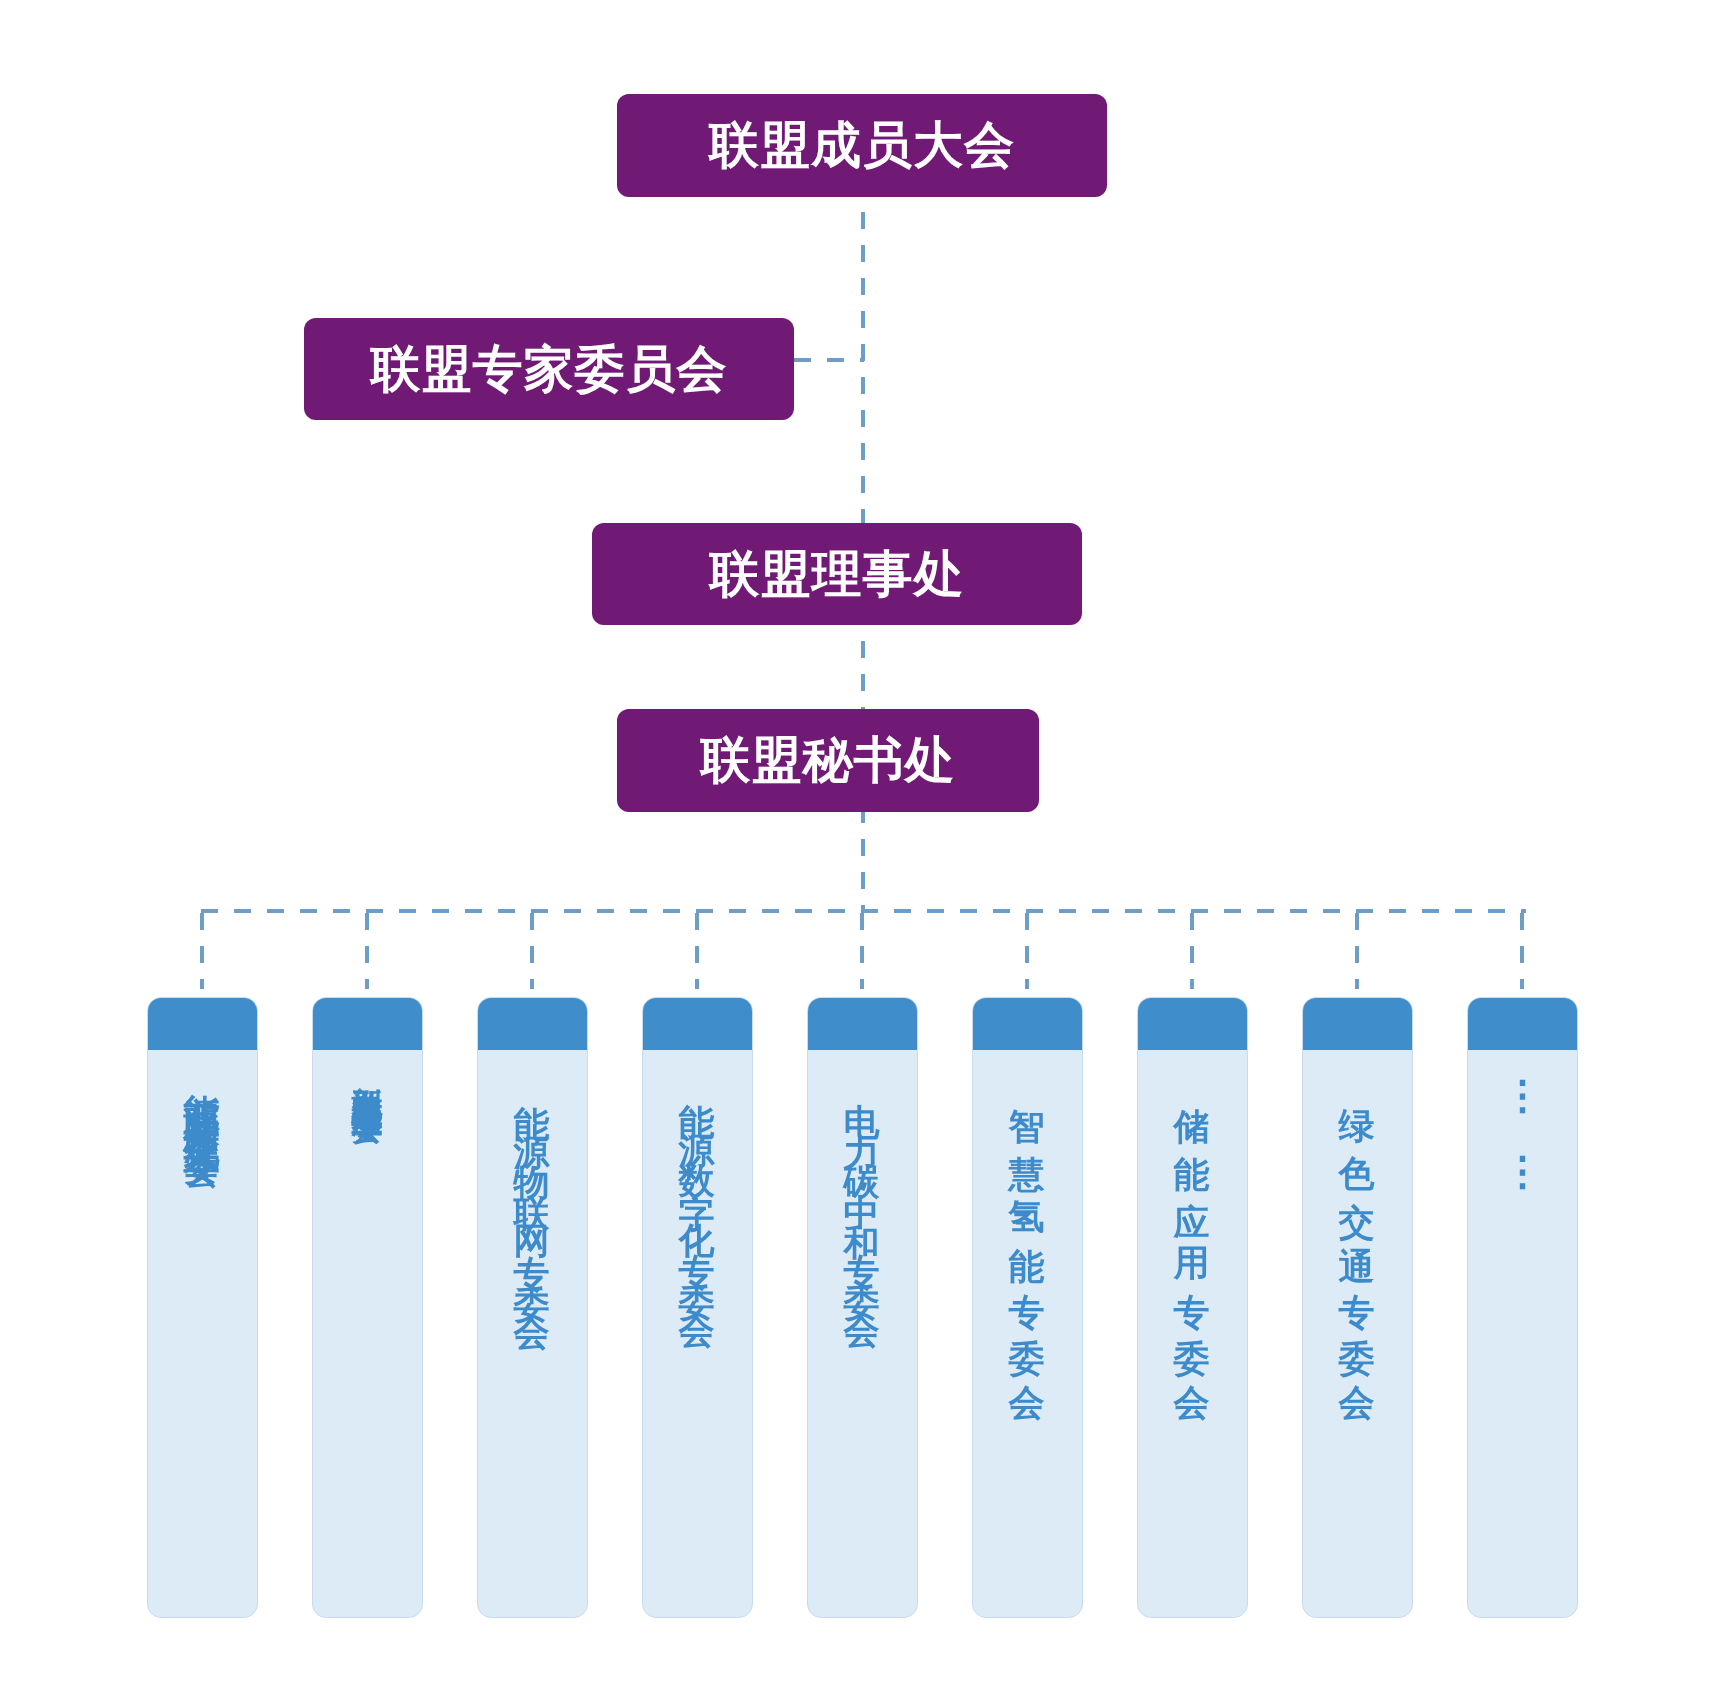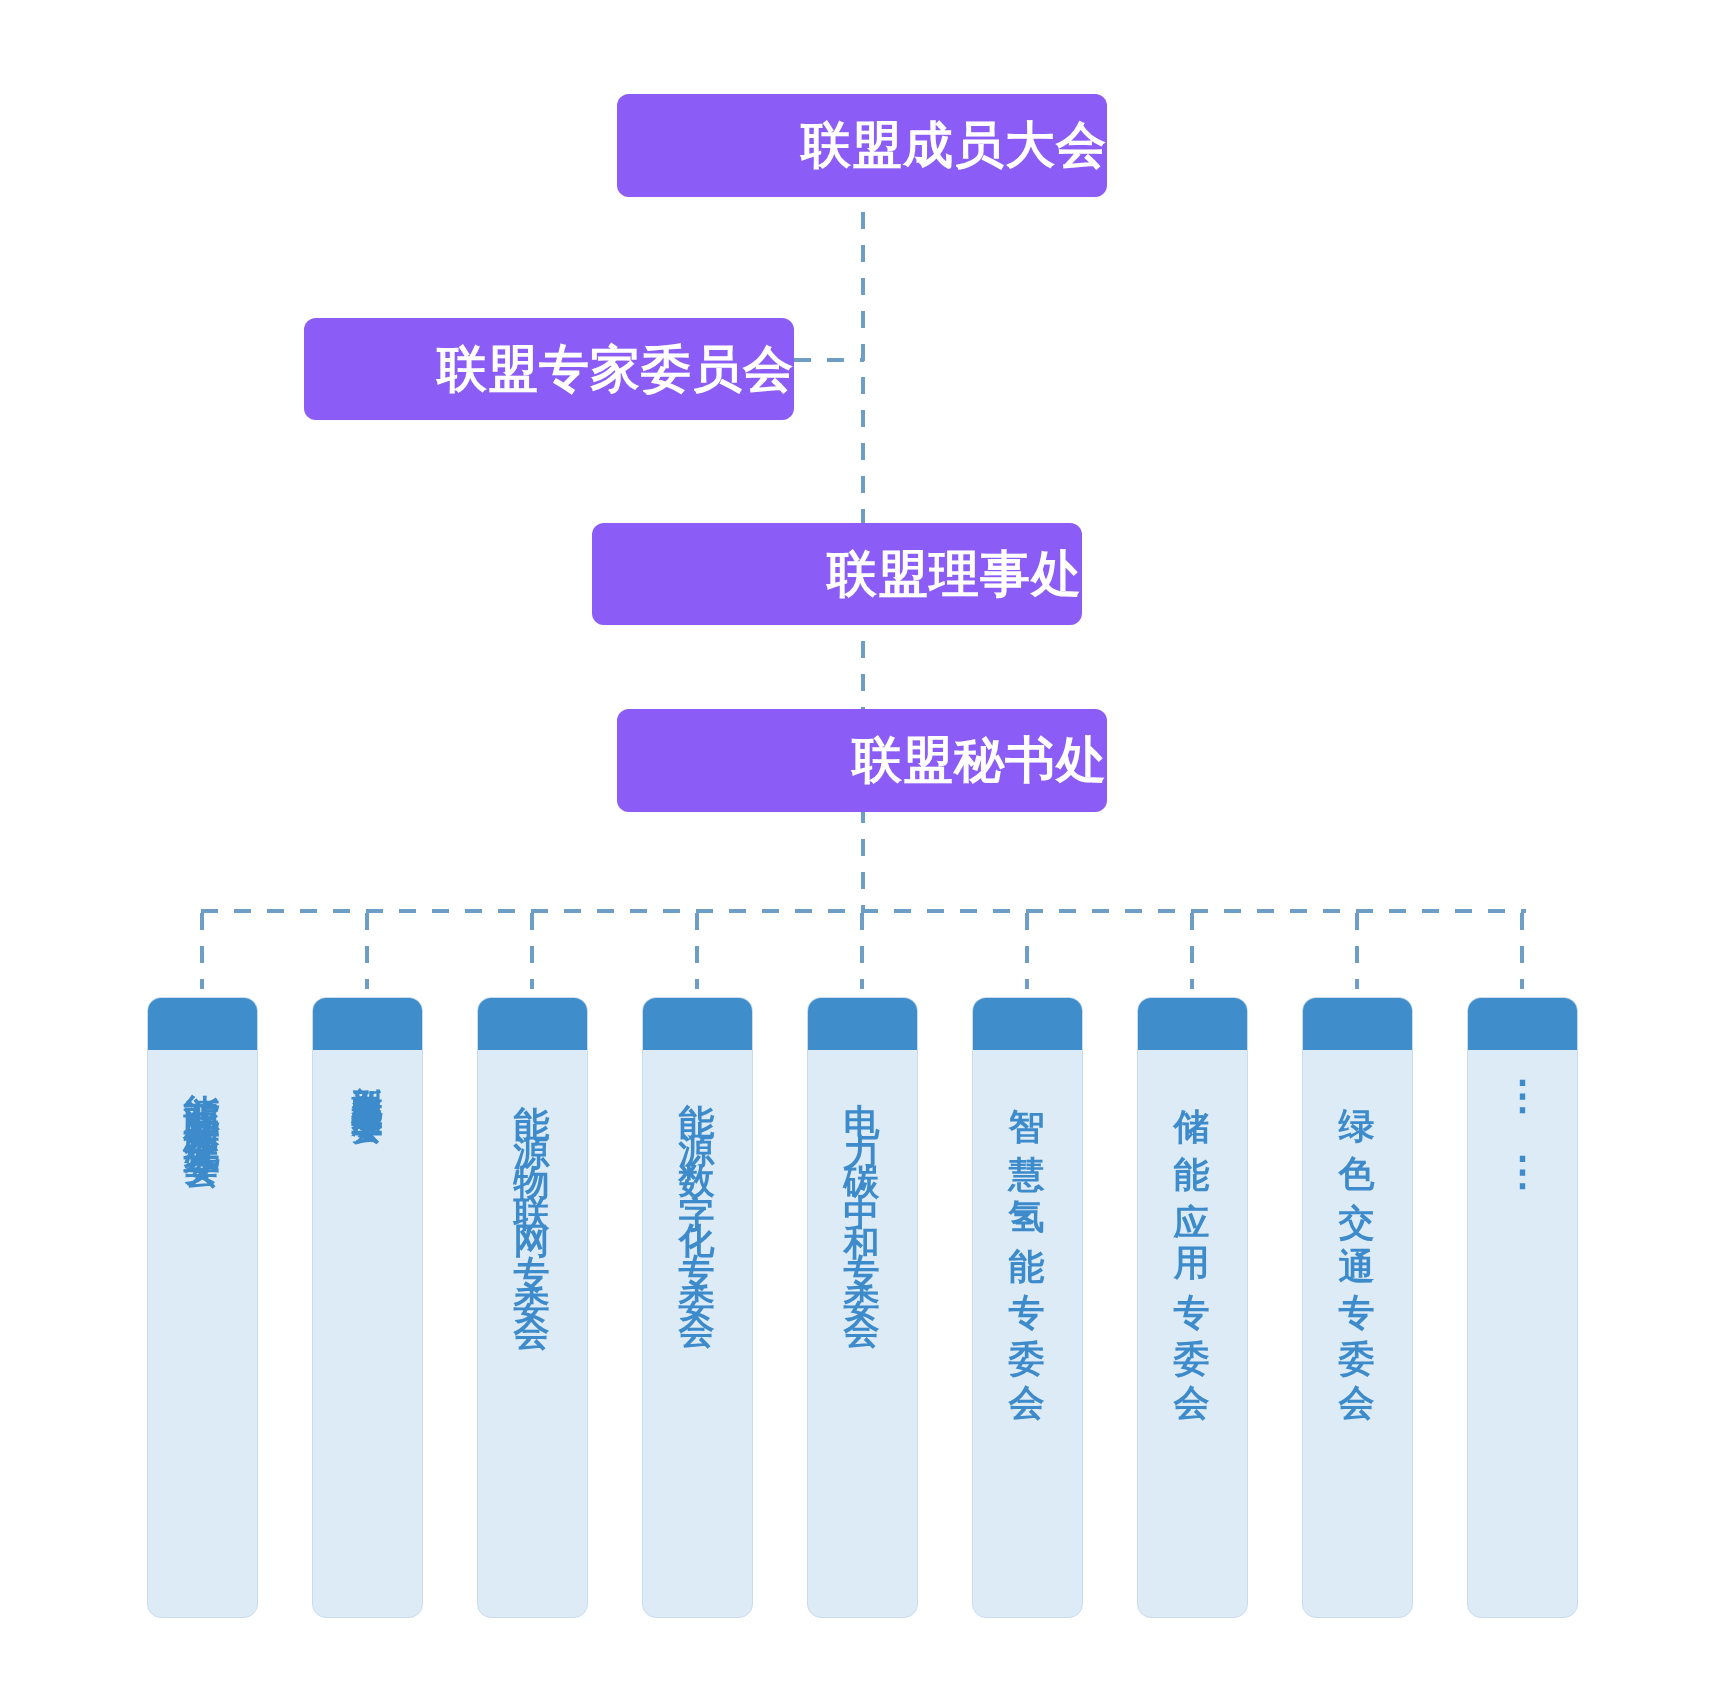--- a/index.html
+++ b/index.html
@@ -3,22 +3,22 @@
 <meta charset="utf-8">
 <style>
   html, body { margin: 0; padding: 0; background: #ffffff; }
   body { width: 1719px; height: 1699px; position: relative; overflow: hidden;
          font-family: "DejaVu Serif", "Liberation Serif", serif; }
   .line { position: absolute; }
   .vdash { width: 4px;
     background: repeating-linear-gradient(to bottom, #6e9dc5 0 17px, transparent 17px 33px); }
   .hdash { height: 4px;
     background: repeating-linear-gradient(to right, #6e9dc5 0 17px, transparent 17px 33px); }
-  .node { position: absolute; background: #8b5cf6; border-radius: 12px;
-    color: #ffffff; font-weight: bold; display: flex; align-items: center; justify-content: flex-end;
+  .node { position: absolute; background: #701a75; border-radius: 12px;
+    color: #ffffff; font-weight: bold; display: flex; align-items: center; justify-content: center;
     font-size: 50px; letter-spacing: 1px; box-shadow: 0 0 1px rgba(0,0,0,0.15); }
   .committee { position: absolute; top: 997px; width: 111px; height: 621px;
     border-radius: 14px; overflow: hidden; background: #ddebf7;
     border: 1px solid #c9dcee; box-sizing: border-box; }
   .committee .head { height: 52px; background: #3f8dcb; }
   .committee .label { color: #3d8bcb; font-weight: bold; writing-mode: vertical-rl;
     text-orientation: upright; margin: 0 auto; display: block; text-align: justify;
     font-size: 36px; line-height: 40px; padding-top: 14px; }
   .committee .label.dense { font-size: 32px; letter-spacing: 0px; }
   .committee .label.spaced { letter-spacing: 30px; }
@@ -44,21 +44,21 @@
 
 <div class="node" style="left:617px; top:94px; width:490px; height:103px;">
   <span>联盟成员大会</span>
 </div>
 <div class="node" style="left:304px; top:318px; width:490px; height:102px;">
   <span>联盟专家委员会</span>
 </div>
 <div class="node" style="left:592px; top:523px; width:490px; height:102px;">
   <span>联盟理事处</span>
 </div>
-<div class="node" style="left:617px; top:709px; width:490px; height:103px;">
+<div class="node" style="left:617px; top:709px; width:422px; height:103px;">
   <span>联盟秘书处</span>
 </div>
 
 <div class="committee" style="left:147px;">
   <div class="head"></div>
   <span class="label dense" style="font-size:36px; line-height:40px; letter-spacing:6px;">能源互联网标准化专委会</span>
 </div>
 <div class="committee" style="left:312px;">
   <div class="head"></div>
   <span class="label dense" style="font-size:31px; line-height:36px; letter-spacing:2px; padding-top:12px;">新型电力装备与工程应用专委会</span>

